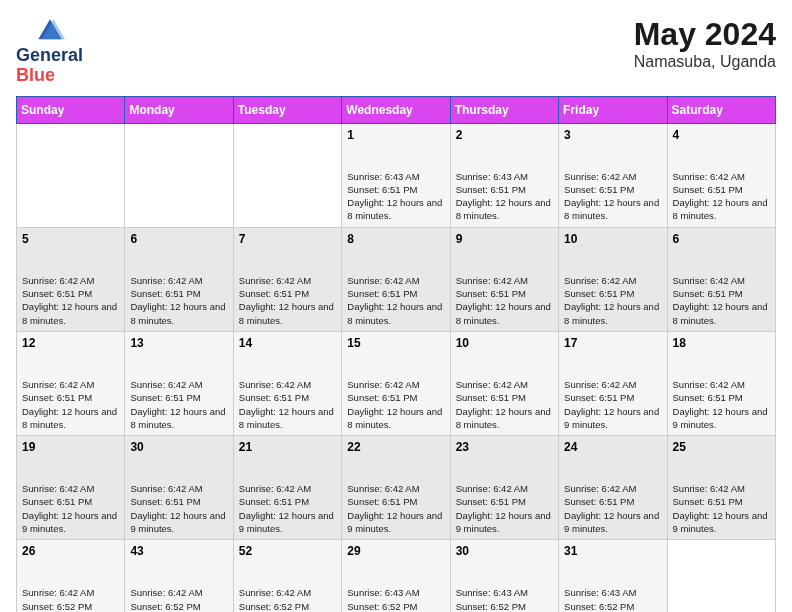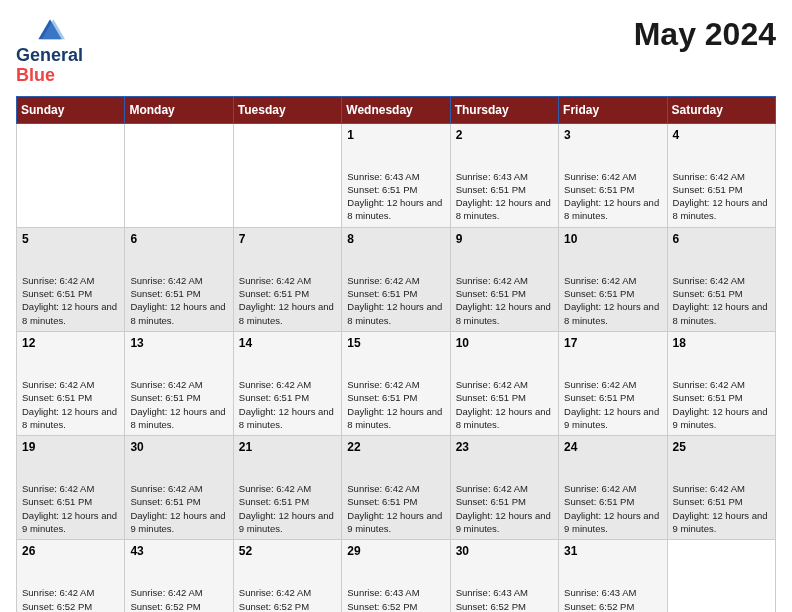--- a/index.html
+++ b/index.html
@@ -45,21 +45,21 @@
     .location {
       font-size: 16px;
       color: #333;
     }
     table {
       width: 100%;
       border-collapse: collapse;
       font-size: 10.5px;
     }
     thead tr {
-      background: #7f1d1d;
+      background: #d946ef;
       color: #fff;
     }
     thead th {
       padding: 6px 4px;
       text-align: left;
       font-size: 12px;
       font-weight: bold;
       border: 1px solid #2a5db0;
     }
     tbody tr {
@@ -104,20 +104,21 @@
       <polygon points="18,4 32,28 4,28" fill="#2a5db0"></polygon>
       <polygon points="22,4 36,28 8,28" fill="#4a90d9" opacity="0.5"></polygon>
     </svg>
     <div class="logo-text">
       <div>General</div>
       <div><span>Blue</span></div>
     </div>
   </div>
   <div class="title-block">
     <div class="month-title">May 2024</div>
+    <div class="location">Namasuba, Uganda</div>
   </div>
 </div>
 
 <table>
   <thead>
     <tr>
     <th>Sunday</th>
         <th>Monday</th>
         <th>Tuesday</th>
         <th>Wednesday</th>

